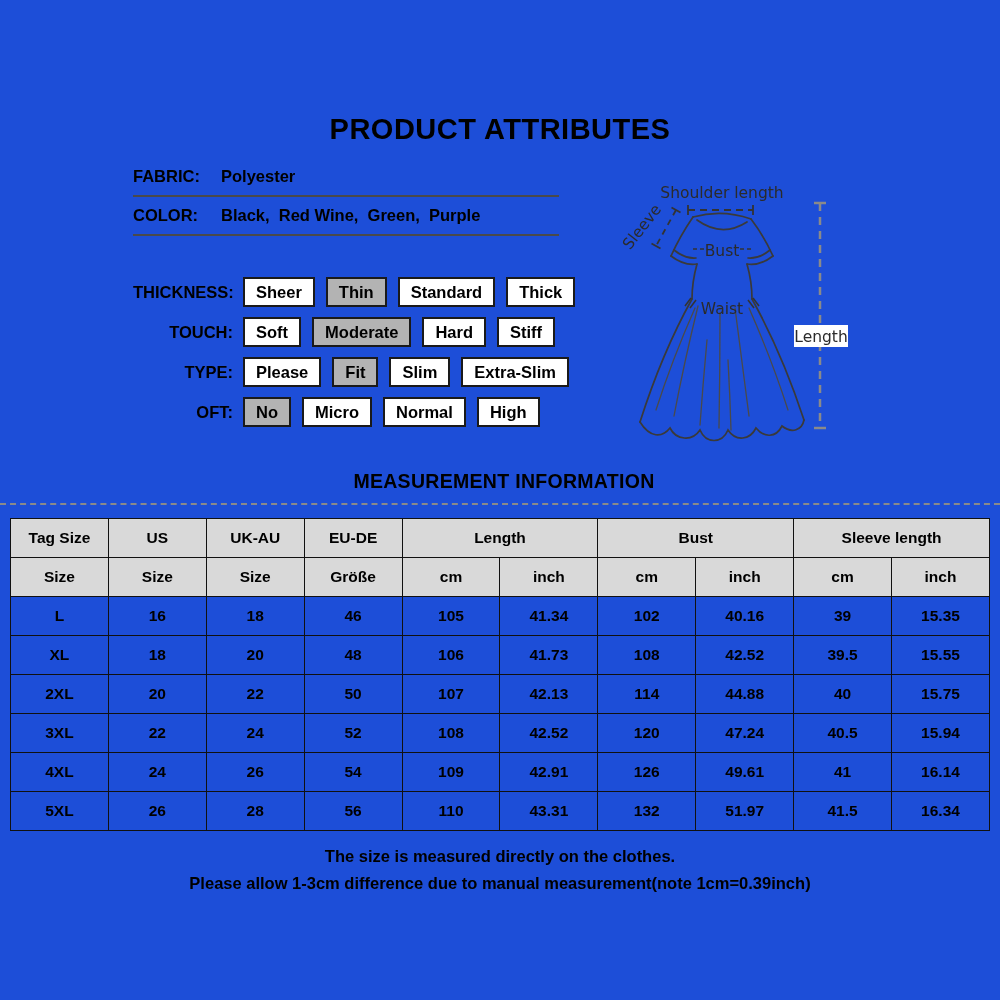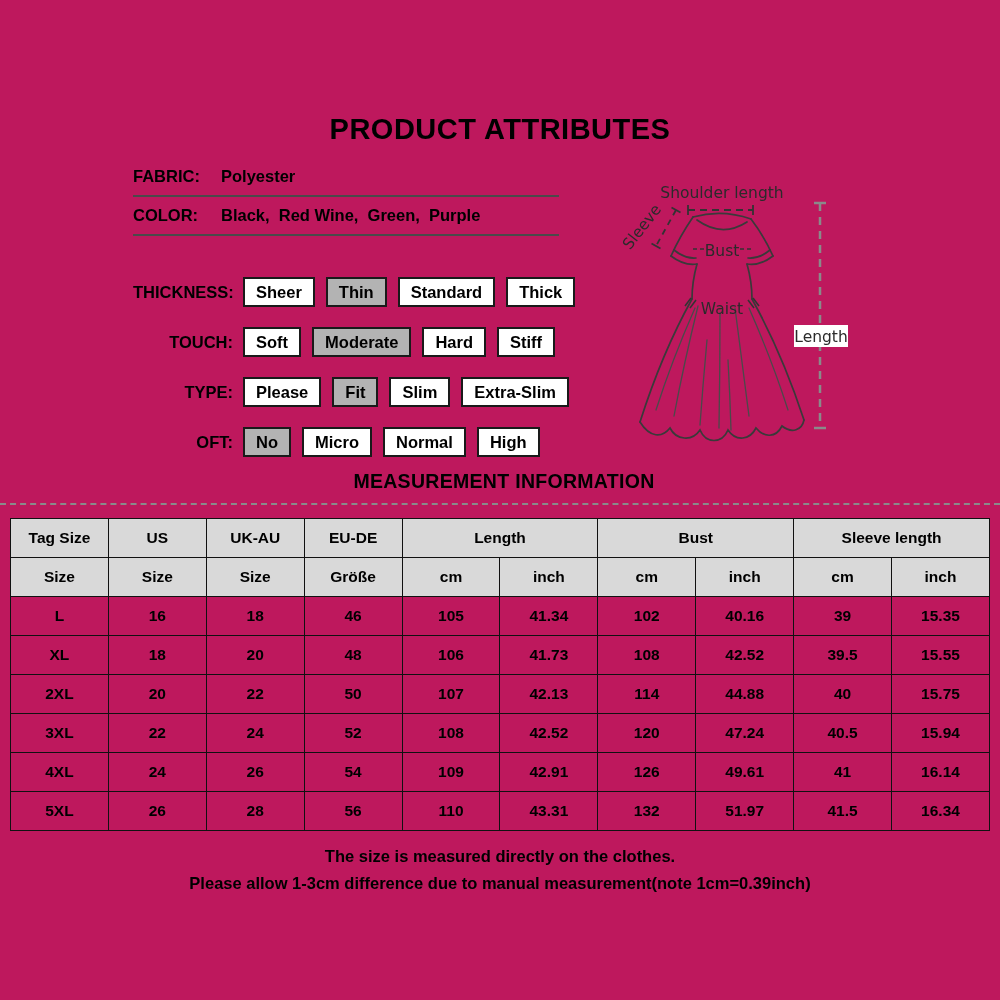--- a/index.html
+++ b/index.html
@@ -1,34 +1,34 @@
 <!DOCTYPE html>
 <html style="--selected-box-bg: #b3b3b3; --header-bg: #d9d9d9;"><head>
 <meta charset="utf-8">
 <style>
   html,body{margin:0;padding:0;background:#fff;}
   .canvas{
-    position:relative;width:1000px;height:1000px;background:#be185d;
+    position:relative;width:1000px;height:1000px;background:#1d4ed8;
     font-family:"Liberation Sans",sans-serif;color:#000;overflow:hidden;
   }
   .page-title{
     position:absolute;top:113px;left:0;width:100%;text-align:center;
     font-size:29px;font-weight:bold;letter-spacing:.5px;
   }
   
   .info{position:absolute;left:133px;top:158px;width:426px;}
   .info-row{
     display:flex;align-items:center;height:37px;
     border-bottom:2px solid #4a4a4a;font-size:16.5px;font-weight:bold;
   }
   .info-row .lbl{width:88px;flex-shrink:0;}
   .info-row .val{white-space:pre;}
   
   .opts{position:absolute;left:133px;top:277px;}
-  .opt-row{display:flex;align-items:center;height:30px;margin-bottom:20px;}
+  .opt-row{display:flex;align-items:center;height:30px;margin-bottom:10px;}
   .opt-label{width:100px;text-align:right;font-size:16.5px;font-weight:bold;margin-right:10px;flex-shrink:0;}
   .opt-box{
     border:2px solid #1a1a1a;background:#fff;height:26px;line-height:26px;
     padding:0 11px;margin-right:11px;font-size:16.5px;font-weight:bold;text-align:center;
   }
   .opt-box.selected{background:var(--selected-box-bg,#b3b3b3);}
   
   .diagram{position:absolute;left:600px;top:148px;width:320px;height:325px;}
   .diagram svg text{font-family:"DejaVu Sans",sans-serif;font-size:15.5px;fill:#2b2b2b;}
   

